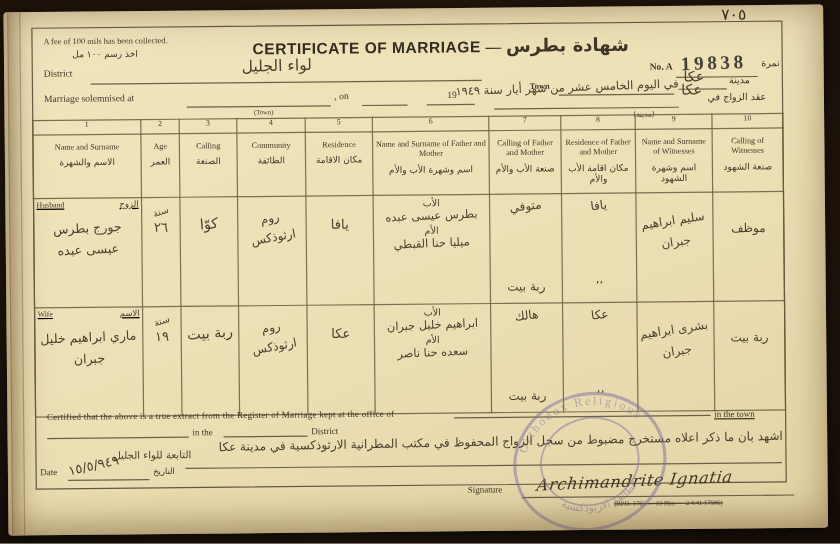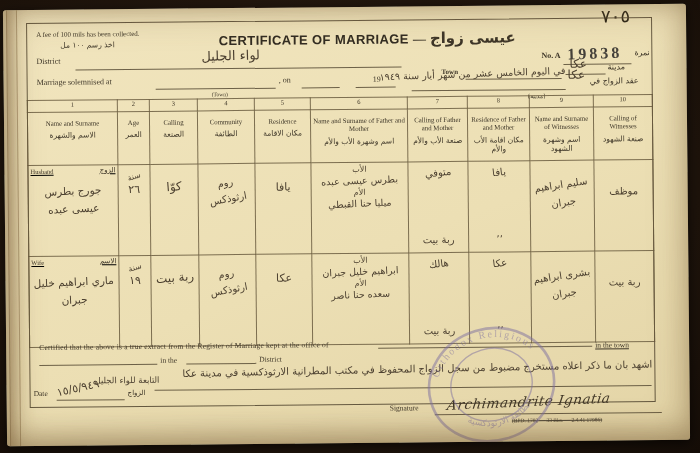--- a/index.html
+++ b/index.html
@@ -30,21 +30,21 @@
   .sans{font-family:"Liberation Sans",sans-serif;color:#332d22;}
   .arp{font-family:"DejaVu Sans",sans-serif;color:#3e3628;}
   .hw{font-family:"DejaVu Sans",sans-serif;color:#4c4030;}
   .hw-en{font-family:"DejaVu Serif",serif;font-style:italic;color:#423828;}
   .rule{position:absolute;height:0;border-top:1px solid rgba(86,74,52,.85);}
   .formbox{
     position:absolute;left:23px;top:13px;width:624px;height:383px;
     border:1px solid rgba(86,74,52,.9);
   }
   
-  .corner-num{left:598px;top:1px;font-size:18px;letter-spacing:2px;color:#2f2819;}
+  .corner-num{left:598px;top:1px;font-size:13px;letter-spacing:2px;color:#2f2819;}
   .fee-en{left:33px;top:21px;font-size:7px;}
   .fee-ar{left:57px;top:31px;font-size:7.5px;}
   .title-wrap{left:158px;top:23px;width:412px;text-align:center;white-space:nowrap;}
   .title-en{font-size:13px;font-weight:bold;letter-spacing:.4px;}
   .title-sep{font-size:13px;font-weight:bold;color:#332d22;}
   .title-ar{font-size:15px;font-weight:bold;}
   .no-label{left:538px;top:46px;font-size:8px;font-weight:bold;}
   .no-value{left:564px;top:40px;font-size:16px;letter-spacing:3px;color:#45413a;transform:rotate(-1.5deg);font-weight:bold;}
   .no-ar{left:631px;top:44px;font-size:8px;}
   .district-label{left:33px;top:47px;font-size:8px;}
@@ -107,21 +107,21 @@
   <div class="abs hw corner-num">٧٠٥</div>
 
   <div class="formbox"></div>
 
   <div class="abs print fee-en">A fee of 100 mils has been collected.</div>
   <div class="abs arp fee-ar" dir="rtl">اخذ رسم ١٠٠ مل</div>
 
   <div class="abs title-wrap">
     <span class="sans title-en">CERTIFICATE OF MARRIAGE</span>
     <span class="title-sep">—</span>
-    <span class="arp title-ar" dir="rtl">عيسى زواج</span>
+    <span class="arp title-ar" dir="rtl">شهادة بطرس</span>
   </div>
 
   <div class="abs print no-label">No. A</div>
   <div class="abs print no-value">19838</div>
   <div class="abs arp no-ar">نمرة</div>
   <div class="rule" style="left:560px;top:59px;width:68px;"></div>
 
   <div class="abs print district-label">District</div>
   <div class="rule" style="left:72px;top:60px;width:326px;"></div>
   <div class="abs hw district-hw" dir="rtl">لواء الجليل</div>
@@ -318,21 +318,21 @@
   <div class="rule" style="left:180px;top:355px;width:70px;"></div>
   <div class="abs print district2">District</div>
 
   <div class="abs hw attest" dir="rtl">اشهد بان ما ذكر اعلاه مستخرج مضبوط من سجل الزواج المحفوظ في مكتب المطرانية الارثوذكسية في مدينة عكا</div>
   <div class="abs hw attest-cont" dir="rtl">التابعة للواء الجليل</div>
   <div class="rule" style="left:148px;top:381px;width:497px;"></div>
 
   <div class="abs print date-label">Date</div>
   <div class="rule" style="left:50px;top:390px;width:68px;"></div>
   <div class="abs hw date-hw" dir="rtl">١٥/٥/٩٤٩</div>
-  <div class="abs arp date-label-ar">الزواج</div>
+  <div class="abs arp date-label-ar">التاريخ</div>
 
   <div class="abs print sig-label">Signature</div>
   <div class="rule" style="left:428px;top:408px;width:227px;"></div>
   <div class="abs hw-en sig-hw">Archimandrite Ignatia</div>
   <div class="abs print print-ref">(BPD. 1702 — 33 Bks. — 2.4.41 17986)</div>
 
   <svg class="abs stamp" width="160" height="135" viewBox="0 0 160 135">
     <defs>
       <path id="arcTop" d="M 24,70 A 56,50 0 0 1 136,70" fill="none"></path>
       <path id="arcBot" d="M 30,62 A 50,46 0 0 0 130,62" fill="none"></path>

